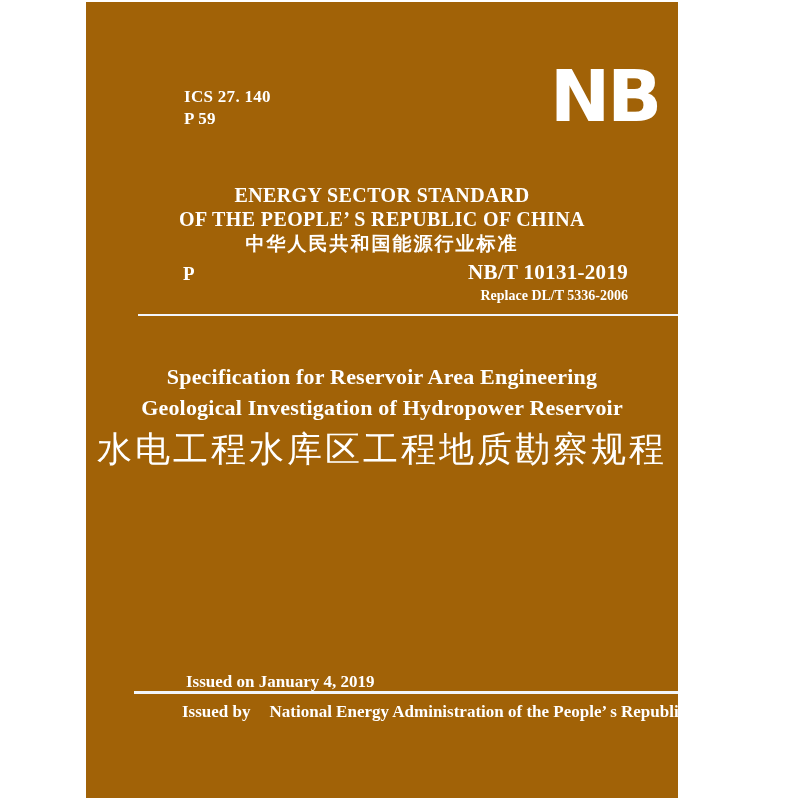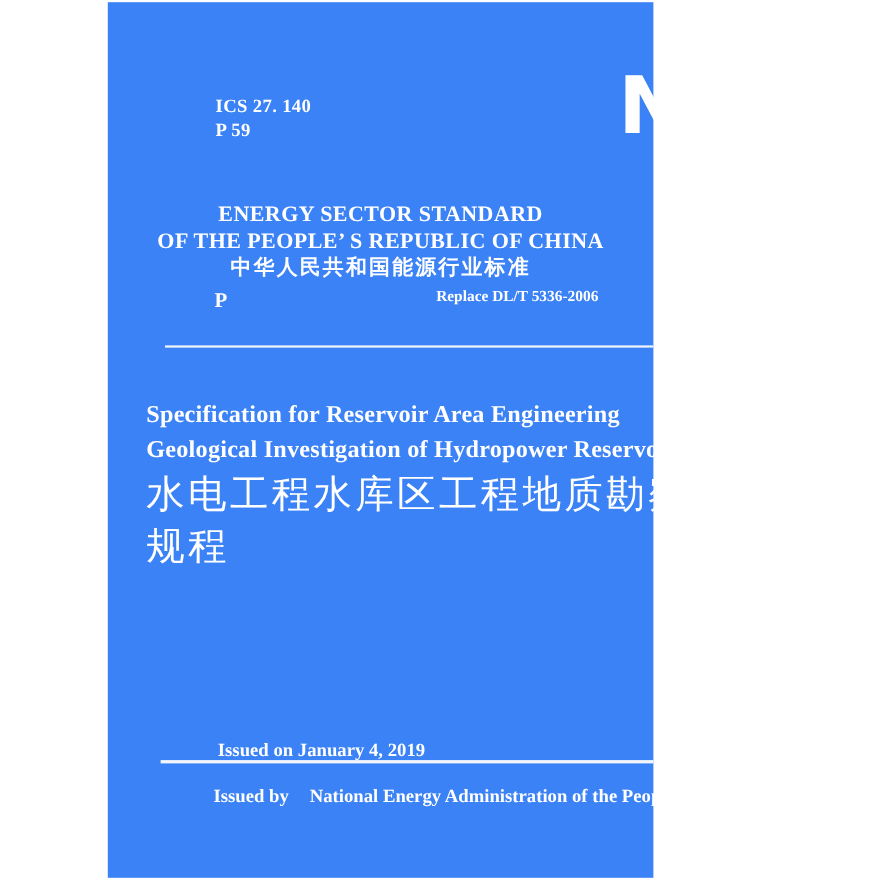--- a/index.html
+++ b/index.html
@@ -12,25 +12,25 @@
     overflow: hidden;
   }
   .page {
     position: relative;
     width: 800px;
     height: 800px;
     background: #ffffff;
   }
   .cover {
     position: absolute;
-    left: 98px;
+    left: 86px;
     top: 2px;
-    width: 496px;
+    width: 592px;
     height: 796px;
-    background: #3b82f6;
+    background: #a16207;
     color: #ffffff;
   }
   .ics-block {
     position: absolute;
     left: 98px;
     top: 84px;
     font-size: 17px;
     font-weight: bold;
     line-height: 22px;
     letter-spacing: 0.3px;
@@ -102,22 +102,21 @@
   .rule-bottom {
     left: 48px;
     top: 689px;
     height: 3px;
   }
   .title-block {
     position: absolute;
     left: 0;
     width: 100%;
     top: 359px;
-    text-align: left;
-    padding-left: 35px;
+    text-align: center;
   }
   .title-en {
     font-size: 22px;
     font-weight: bold;
     line-height: 31px;
     letter-spacing: 0.2px;
   }
   .title-cn {
     font-size: 35px;
     font-weight: normal;
@@ -136,21 +135,20 @@
   }
   .issued-by-row {
     position: absolute;
     left: 96px;
     top: 700px;
     display: flex;
     gap: 19px;
     font-size: 17px;
     font-weight: bold;
     white-space: nowrap;
-    margin-top: 12px;
   }
 </style>
 </head>
 <body>
 
 <div class="page">
   <div class="cover">
 
     <div class="ics-block">
       <div>ICS 27. 140</div>
@@ -161,20 +159,21 @@
 
     <div class="header-block">
       <div class="header-line">ENERGY SECTOR STANDARD</div>
       <div class="header-line">OF THE PEOPLE’ S REPUBLIC OF CHINA</div>
       <div class="header-cn">中华人民共和国能源行业标准</div>
     </div>
 
     <div class="p-class">P</div>
 
     <div class="std-block">
+      <div class="std-number">NB/T 10131-2019</div>
       <div class="std-replaces">Replace DL/T 5336-2006</div>
     </div>
 
     <div class="rule rule-top"></div>
 
     <div class="title-block">
       <div class="title-en">Specification for Reservoir Area Engineering</div>
       <div class="title-en">Geological Investigation of Hydropower Reservoir</div>
       <div class="title-cn">水电工程水库区工程地质勘察规程</div>
     </div>

